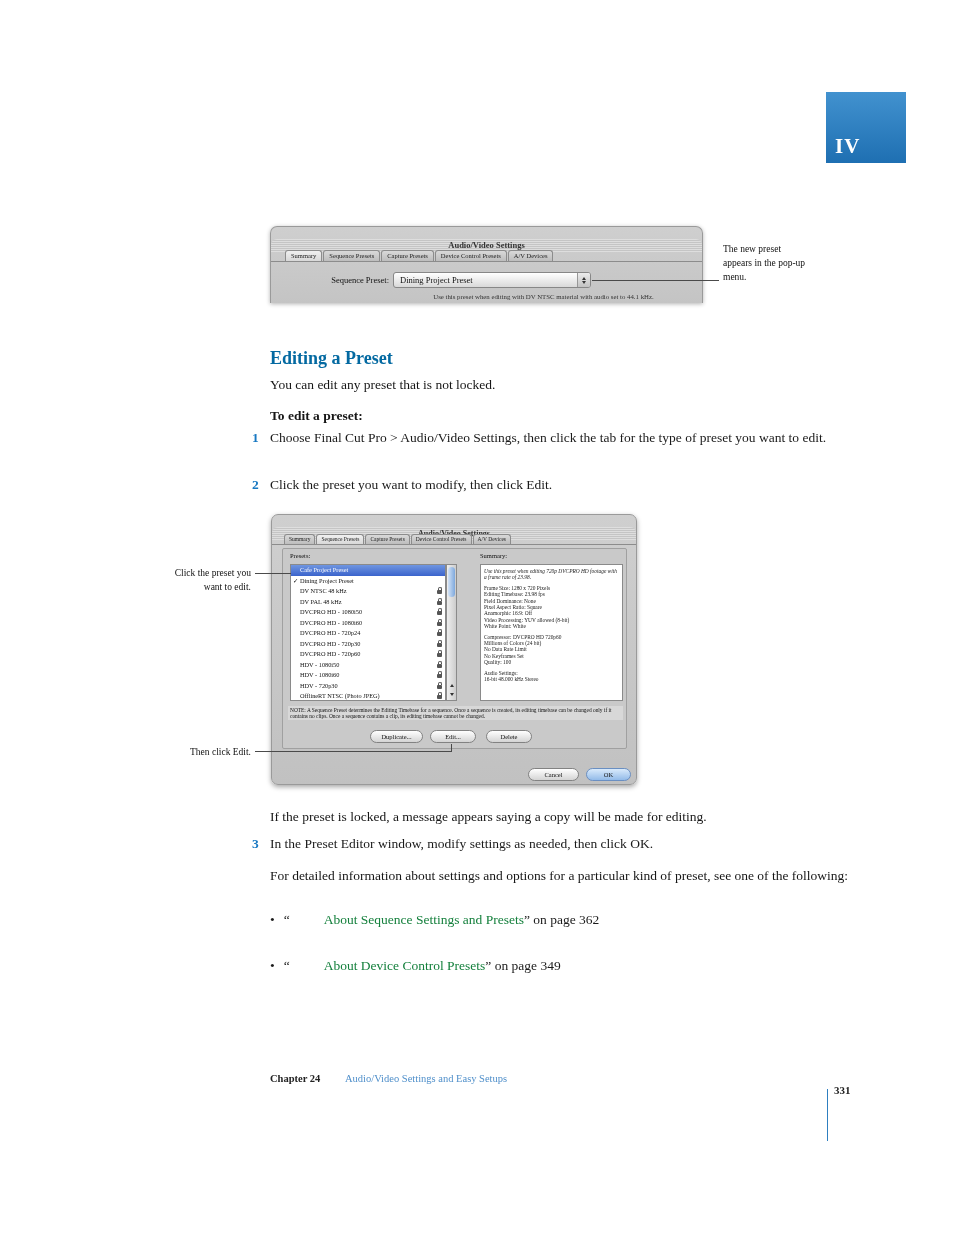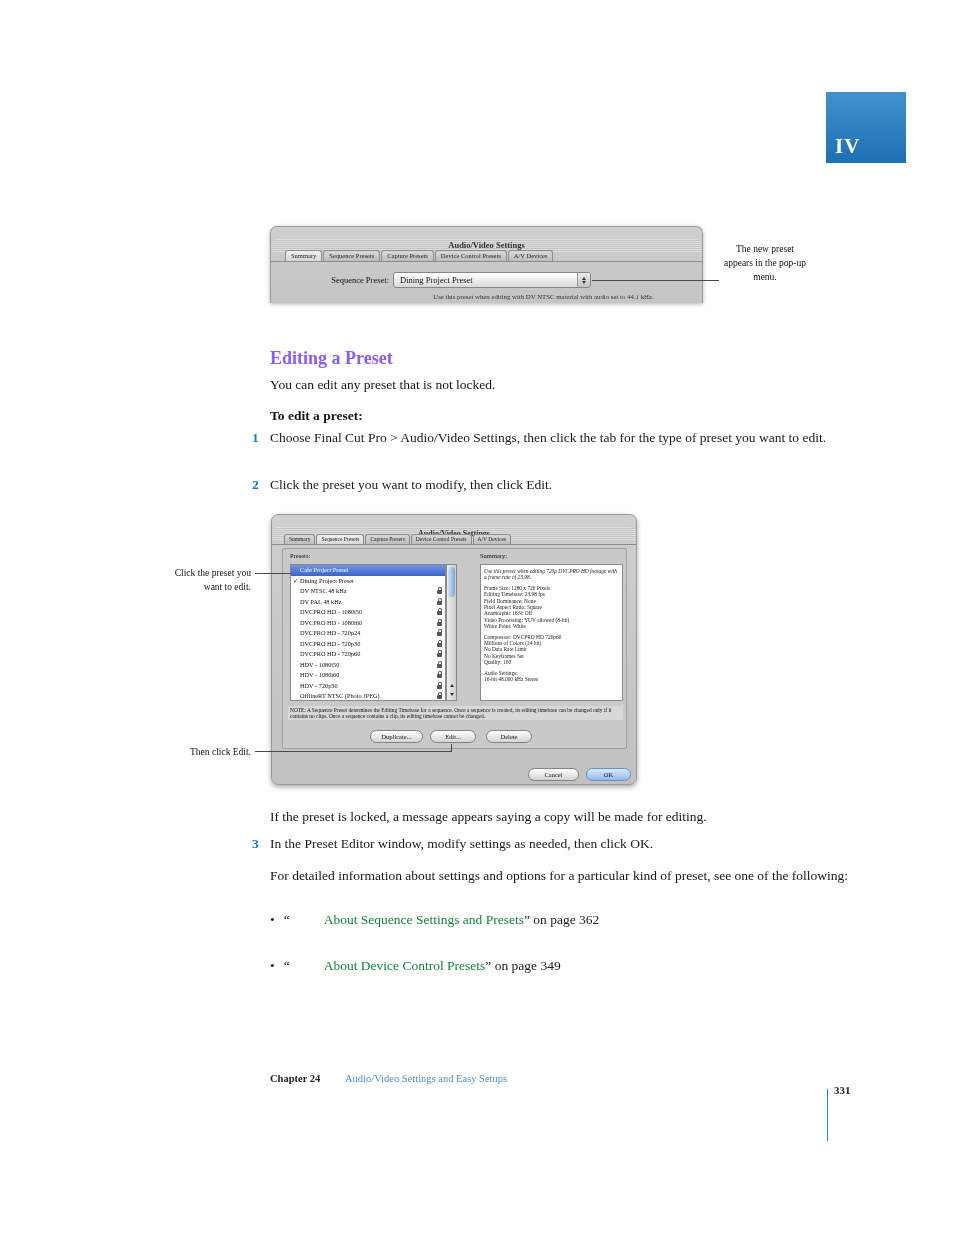--- a/index.html
+++ b/index.html
@@ -10,35 +10,35 @@
   }
 
   
   #part-tab { position:absolute; left:826px; top:92px; width:92px; height:71px;
     background:linear-gradient(180deg,#4292cf,#1e6fb2); }
   #part-tab span { position:absolute; left:9px; bottom:4px; color:#fff; font-size:21px; font-weight:bold; letter-spacing:1px; }
 
   
   .body-text { position:absolute; font-size:13.5px; line-height:21px; color:#161616; }
   #intro { left:270px; top:162px; width:560px; }
-  #heading { position:absolute; left:270px; top:346px; font-size:18px; line-height:24px; color:#8b5cf6; font-weight:600; }
+  #heading { position:absolute; left:270px; top:346px; font-size:18px; line-height:24px; color:#0369a1; font-weight:600; }
   #lead { left:270px; top:374px; width:560px; }
   #task-label { left:270px; top:405px; font-weight:bold; }
   .step { position:absolute; left:270px; width:575px; font-size:13.5px; line-height:21px; }
   .step-num { position:absolute; left:-18px; color:#1778c2; font-weight:bold; }
   #step1 { top:427px; } #step2 { top:474px; } #step3 { top:833px; }
   #locked-note { left:270px; top:806px; width:580px; }
   #more-info { left:270px; top:865px; width:580px; }
   .bullet { position:absolute; left:270px; font-size:13.5px; line-height:21px; }
   #bullet1 { top:909px; } #bullet2 { top:932px; } #bullet3 { top:955px; }
   .dot { margin-right:9px; }
   .link { color:#15803d; cursor:pointer;margin-left:34px; }
 
   
-  .callout { position:absolute; font-size:9.5px; line-height:14px; color:#111;text-align:center; }
+  .callout { position:absolute; font-size:9.5px; line-height:14px; color:#111; }
   #callout1 { left:723px; top:242px; width:84px; }
   #callout2 { left:171px; top:566px; width:80px; text-align:right; }
   #callout3 { left:171px; top:745px; width:80px; text-align:right; }
   .leader { position:absolute; background:#4a4a4a; }
   #leader1 { left:592px; top:280px; width:127px; height:1px; }
   #leader2 { left:255px; top:573px; width:36px; height:1px; }
   #leader3 { left:255px; top:751px; width:197px; height:1px; }
   #leader3v { left:451px; top:744px; width:1px; height:8px; }
 
   

